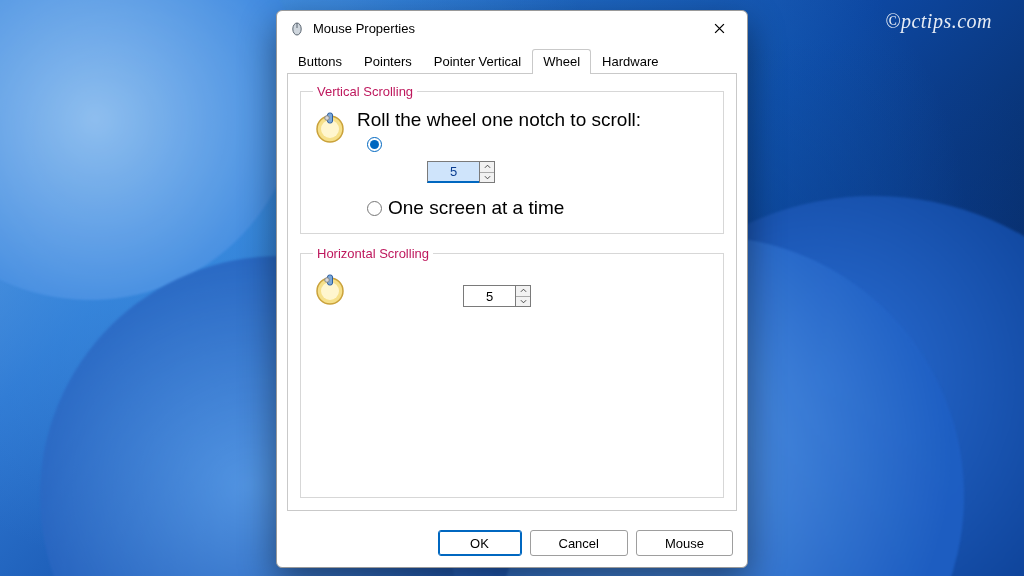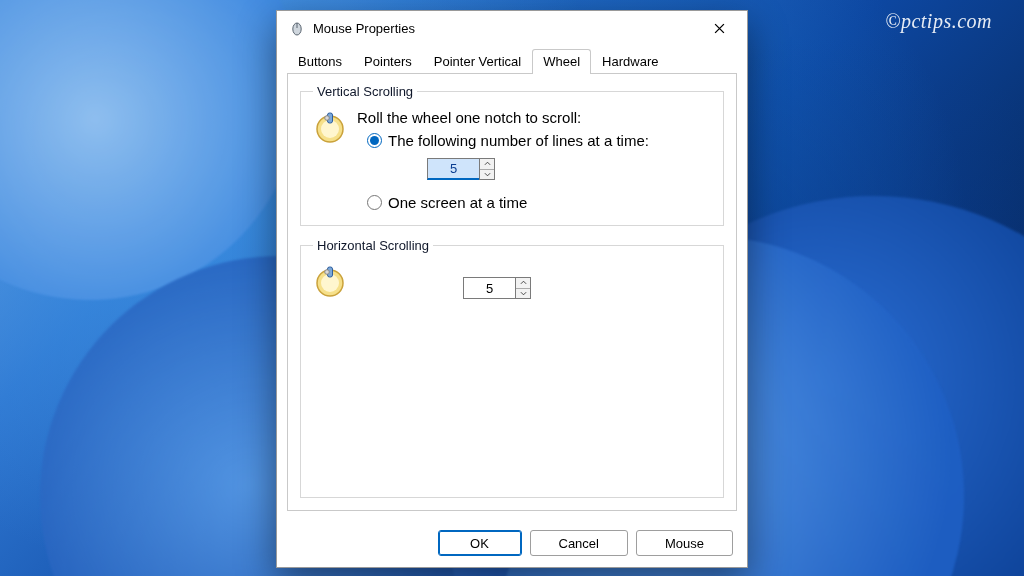--- a/index.html
+++ b/index.html
@@ -14,54 +14,54 @@
   }
   
   .petal { position:absolute; border-radius: 50% 50% 50% 0; filter: blur(1px); }
   .p1 { width:600px; height:600px; right:-150px; bottom:-220px; background: radial-gradient(circle at 35% 35%, #2b6fd6 0%, #0a3d91 60%, #031a40 100%); transform: rotate(20deg);}
   .p2 { width:520px; height:520px; right:60px;  bottom:-180px; background: radial-gradient(circle at 40% 40%, #5ea0eb 0%, #1e5fc4 70%); transform: rotate(-10deg); opacity:.9;}
   .p3 { width:420px; height:420px; left:-120px; top:-120px;  background: radial-gradient(circle at 55% 55%, #9cc7f2 0%, #3a86e0 70%); transform: rotate(35deg); opacity:.85;}
   .p4 { width:480px; height:480px; left:40px;  bottom:-160px; background: radial-gradient(circle at 45% 45%, #5ea0eb 0%, #1a54b4 75%); transform: rotate(-28deg); opacity:.8;}
   .watermark { position:absolute; top:10px; right:32px; color:#fff; font-size:20px; font-style: italic; opacity:.9; font-family: Georgia, serif; letter-spacing:.5px;}
   .dialog {
     position: absolute; left: 276px; top: 10px; width: 472px; height: 558px;
-    background: #ffffff; border: 1px solid #9a9a9a; border-radius: 0;
+    background: #ffffff; border: 1px solid #9a9a9a; border-radius: 6px;
     box-shadow: 0 14px 36px rgba(0,0,0,.45);
     display: flex; flex-direction: column;
   }
   .titlebar { height: 34px; display:flex; align-items:center; padding: 0 8px 0 12px; }
   .titlebar .ticon { width:16px; height:16px; margin-right:8px; }
   .titlebar .ttext { flex:1; font-size:13px; }
   .closebtn { width:40px; height:28px; display:flex; align-items:center; justify-content:center; border-radius:4px; }
   .closebtn svg { width:11px; height:11px; }
   .tabs { display:flex; align-items:flex-end; padding: 2px 10px 0 10px; height:28px; font-size:13px;}
   .tab { padding: 4px 10px 5px 10px; border:1px solid transparent; border-bottom:none; position:relative; top:1px; color:#000; cursor:default;}
   .tab.active { background:#fff; border-color:#c9c9c9; border-top-left-radius:3px; border-top-right-radius:3px; z-index:2;}
   .tabpanel { margin: 0 10px 8px 10px; border:1px solid #c9c9c9; flex:1; background:#fff; padding: 10px 12px 12px 12px; display:flex; flex-direction:column; gap:12px;}
   fieldset.group { border:1px solid #d7d7d7; padding: 10px 12px 14px 12px; position:relative;}
-  fieldset.group > legend { padding: 0 4px; color:#0f172a; font-size:13px;}
+  fieldset.group > legend { padding: 0 4px; color:#be185d; font-size:13px;}
   .grow { flex:1; }
   .row { display:flex; gap:10px; }
   .wheel-icon { width:34px; height:34px; flex:none; margin-top:2px;}
   .opts { flex:1; display:flex; flex-direction:column; gap:6px; }
   .radio-row { display:flex; align-items:center; gap:6px; margin-left:10px;}
   input[type=radio]{ width:15px; height:15px; accent-color:#0067c0;}
   .spin-wrap { margin: 3px 0 8px 70px; display:flex; align-items:center;}
   .spin-wrap2 { margin: 14px 0 4px 106px; display:flex; align-items:center;}
   .spin { display:flex; align-items:stretch; height:22px;}
   .spin input { width:52px; text-align:center; font-size:13px; border:1px solid #7a7a7a; border-right:none; padding:0; outline:none;}
   .spin.selected input { background:#cfe4fb; color:#0a3d91; border-bottom:2px solid #0067c0; padding-bottom:0;}
   .spin .arrows { display:flex; flex-direction:column; width:16px; border:1px solid #7a7a7a;}
   .spin .arrows button { flex:1; border:none; background:#f2f2f2; padding:0; display:flex; align-items:center; justify-content:center; cursor:default;}
   .spin .arrows button:first-child { border-bottom:1px solid #aaa;}
   .spin .arrows svg{ width:7px; height:5px;}
   .footer { height:48px; display:flex; align-items:center; justify-content:flex-end; gap:8px; padding: 0 14px; }
   .btn { min-width:84px; height:26px; border:1px solid #9e9e9e; background:#fff; border-radius:3px; font-size:13px; padding:0 28px; cursor:default;}
   .btn.primary { border-color:#0067c0; box-shadow: inset 0 0 0 1px #0067c0;}
-  .label-text { font-size:15px; }
+  .label-text { font-size:19px; }
   .desc-text { font-size:13px; line-height:1.35; max-width:280px;}
 </style>
 </head>
 <body>
 
 <div class="desktop">
   <div class="petal p1"></div>
   <div class="petal p2"></div>
   <div class="petal p3"></div>
   <div class="petal p4"></div>
@@ -101,21 +101,20 @@
                 <circle cx="17" cy="18" r="13" fill="#f6e08a" stroke="#caa23b" stroke-width="1.5"></circle>
                 <circle cx="17" cy="18" r="9" fill="#fff6cf"></circle>
                 <rect x="14.5" y="2" width="5" height="10" rx="2" fill="#7aa7d9" stroke="#2e5e9e"></rect>
                 <circle cx="14" cy="7" r="2.3" fill="#d9d9d9" stroke="#888"></circle>
               </svg>
           </span>
           <div class="opts">
             <div class="label-text">Roll the wheel one notch to scroll:</div>
             <label class="radio-row">
               <input type="radio" name="vscroll" checked="" style="">
-              <span class="label-text">The following number of lines at a time:</span>
             </label>
             <div class="spin-wrap">
               <div class="spin selected">
                 <input type="text" value="5" style="">
                 <div class="arrows">
                   <button>
                       <svg viewBox="0 0 8 5">
                         <path d="M1 4 L4 1 L7 4" stroke="#333" fill="none"></path>
                       </svg>
                     </button>

